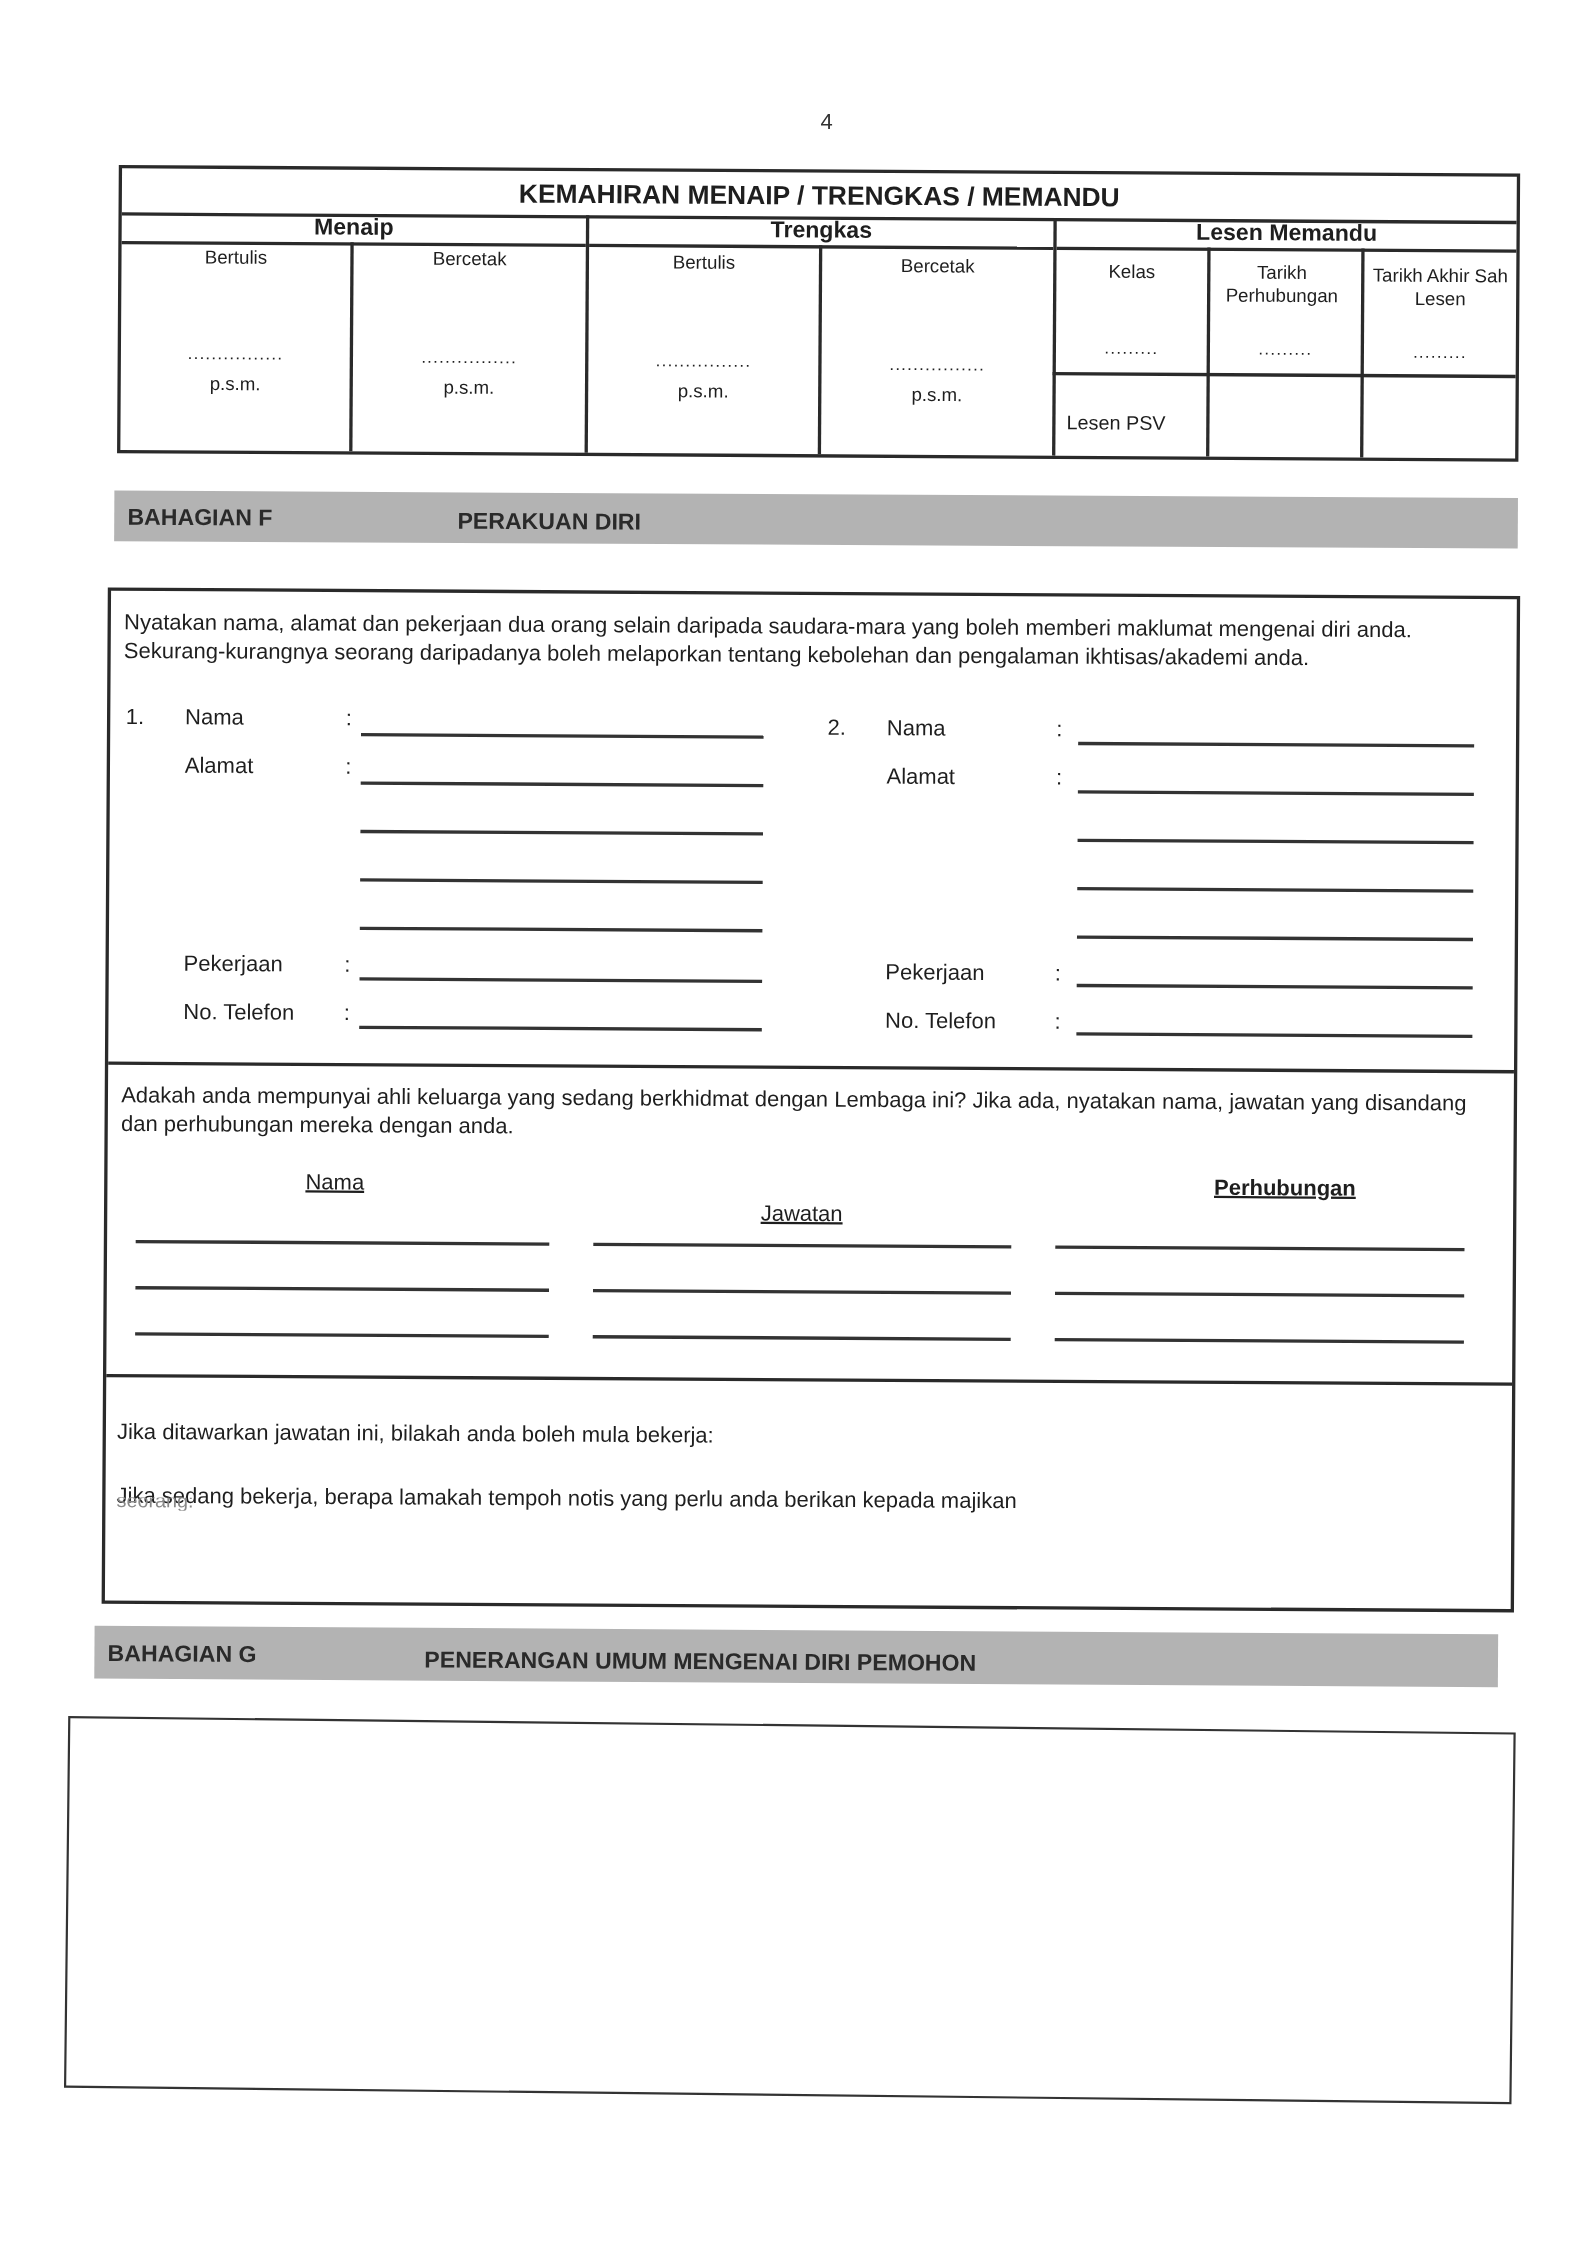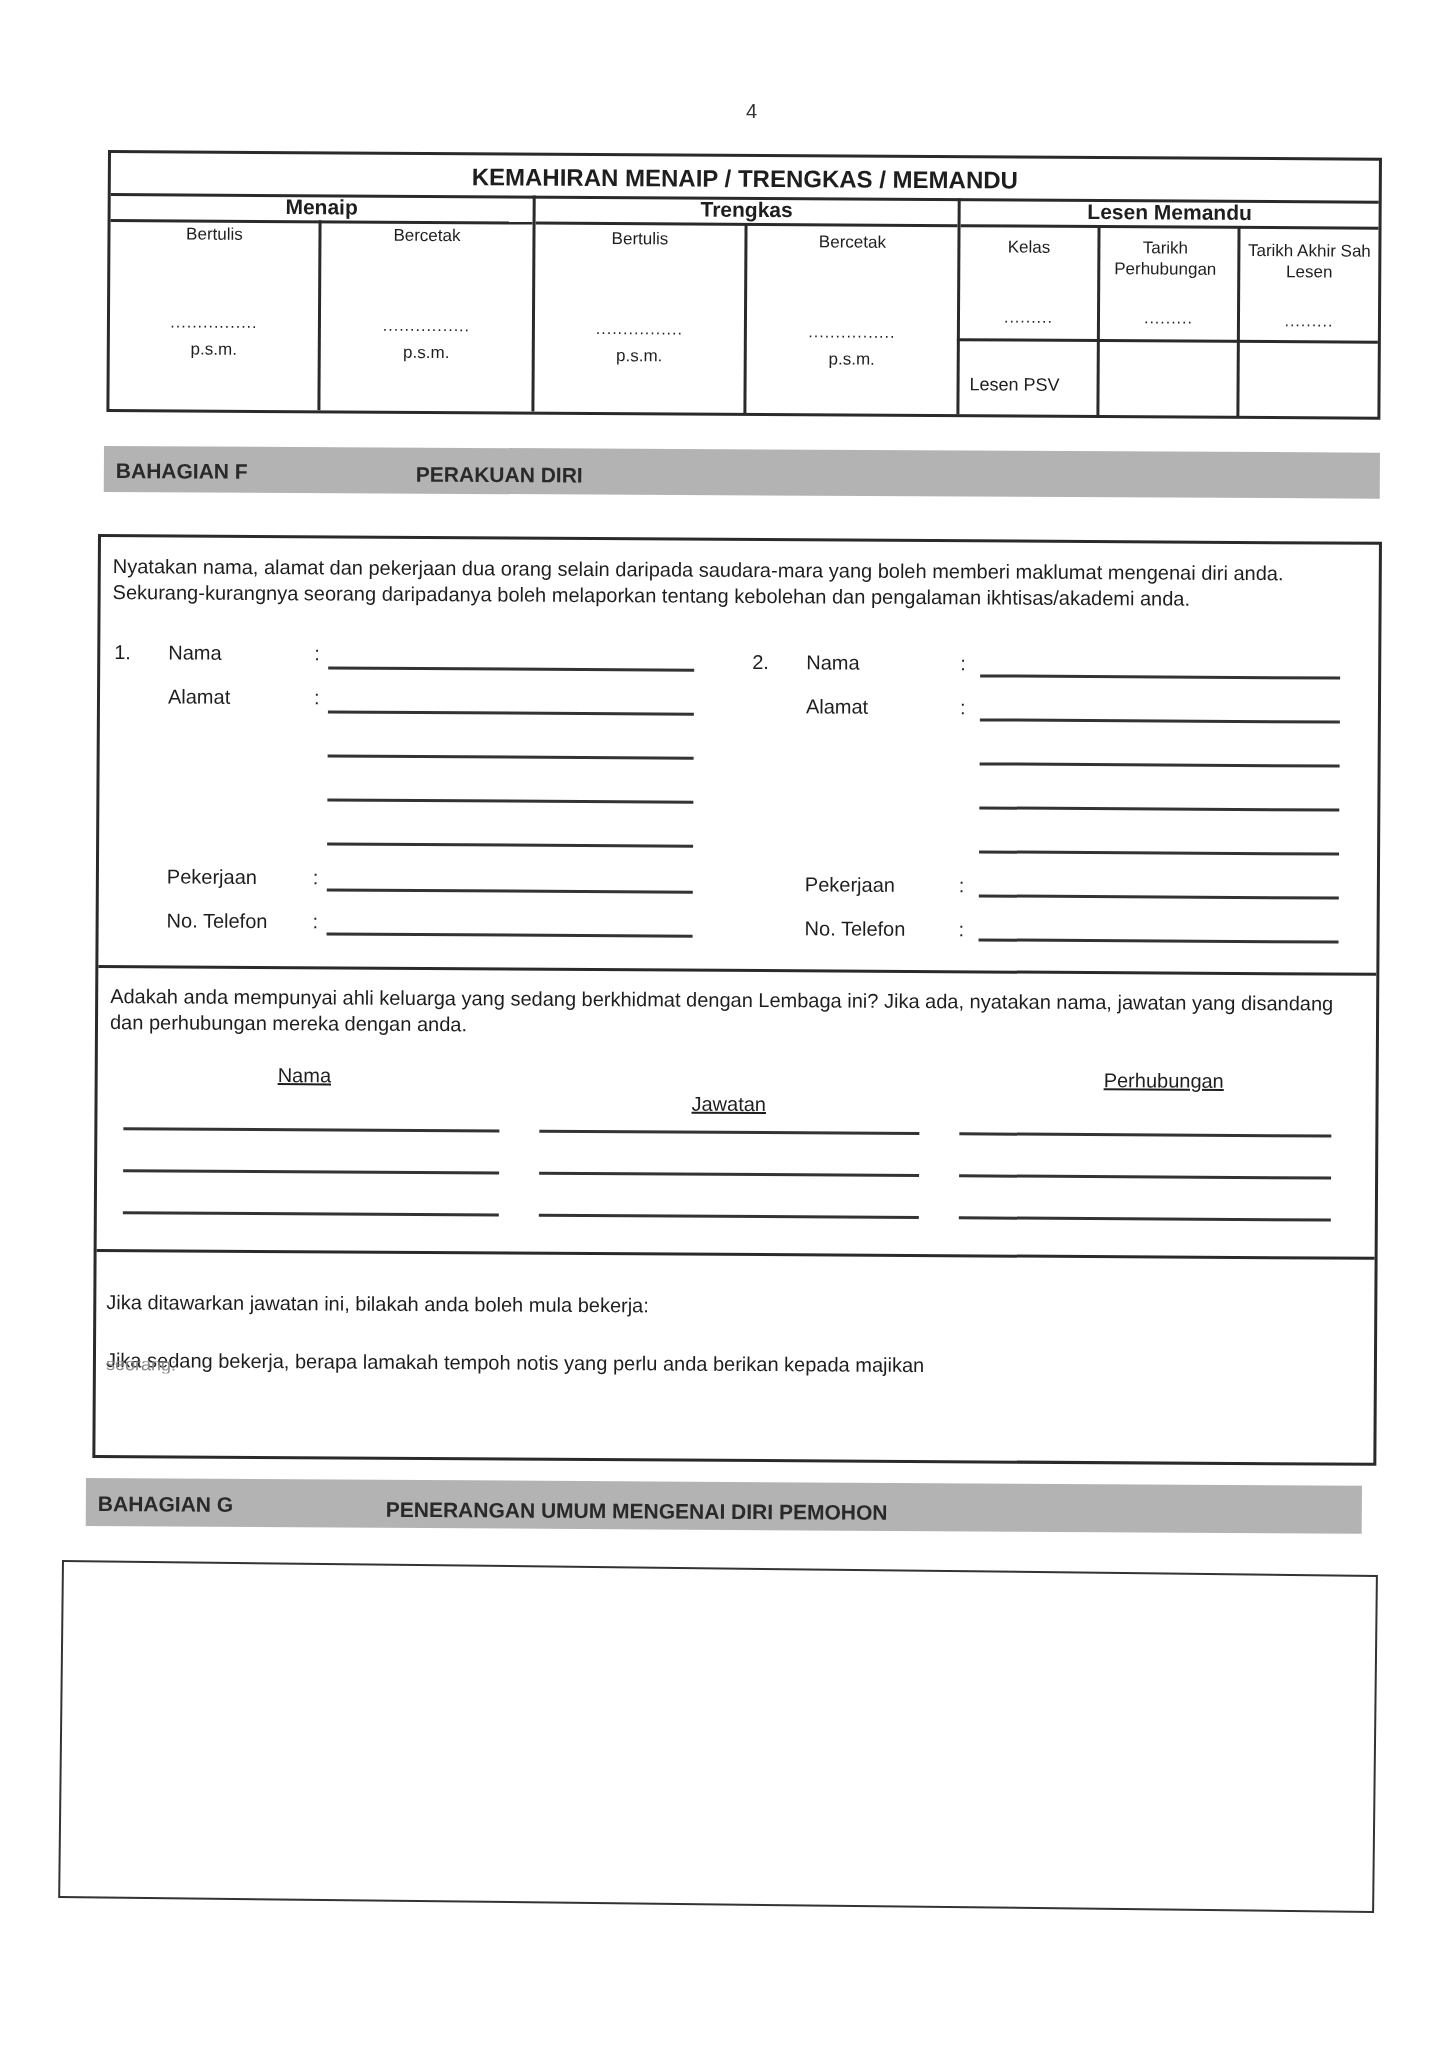--- a/index.html
+++ b/index.html
@@ -155,21 +155,21 @@
 
   <div class="field-label" style="left:706px;top:376px;">No. Telefon</div>
   <div class="colon" style="left:860px;top:376px;">:</div>
   <div class="write-line" style="left:880px;top:396px;width:360px;"></div>
 
   <div class="divider" style="top:428px;"></div>
 
   <div class="para" style="left:12px;top:446px;width:1260px;">Adakah anda mempunyai ahli keluarga yang sedang berkhidmat dengan Lembaga ini?  Jika ada, nyatakan nama, jawatan yang disandang dan perhubungan mereka dengan anda.</div>
   <div class="ul-head" style="left:180px;top:526px;">Nama</div>
   <div class="ul-head" style="left:594px;top:552px;">Jawatan</div>
-  <div class="ul-head" style="left:1006px;top:526px;">Perhubungan</div>
+  <div class="ul-head" style="left:1006px;top:526px;font-weight:bold;">Perhubungan</div>
 
   <div class="write-line" style="left:26px;top:590px;width:376px;"></div>
   <div class="write-line" style="left:26px;top:632px;width:376px;"></div>
   <div class="write-line" style="left:26px;top:674px;width:376px;"></div>
   <div class="write-line" style="left:442px;top:590px;width:380px;"></div>
   <div class="write-line" style="left:442px;top:632px;width:380px;"></div>
   <div class="write-line" style="left:442px;top:674px;width:380px;"></div>
   <div class="write-line" style="left:862px;top:590px;width:372px;"></div>
   <div class="write-line" style="left:862px;top:632px;width:372px;"></div>
   <div class="write-line" style="left:862px;top:674px;width:372px;"></div>

